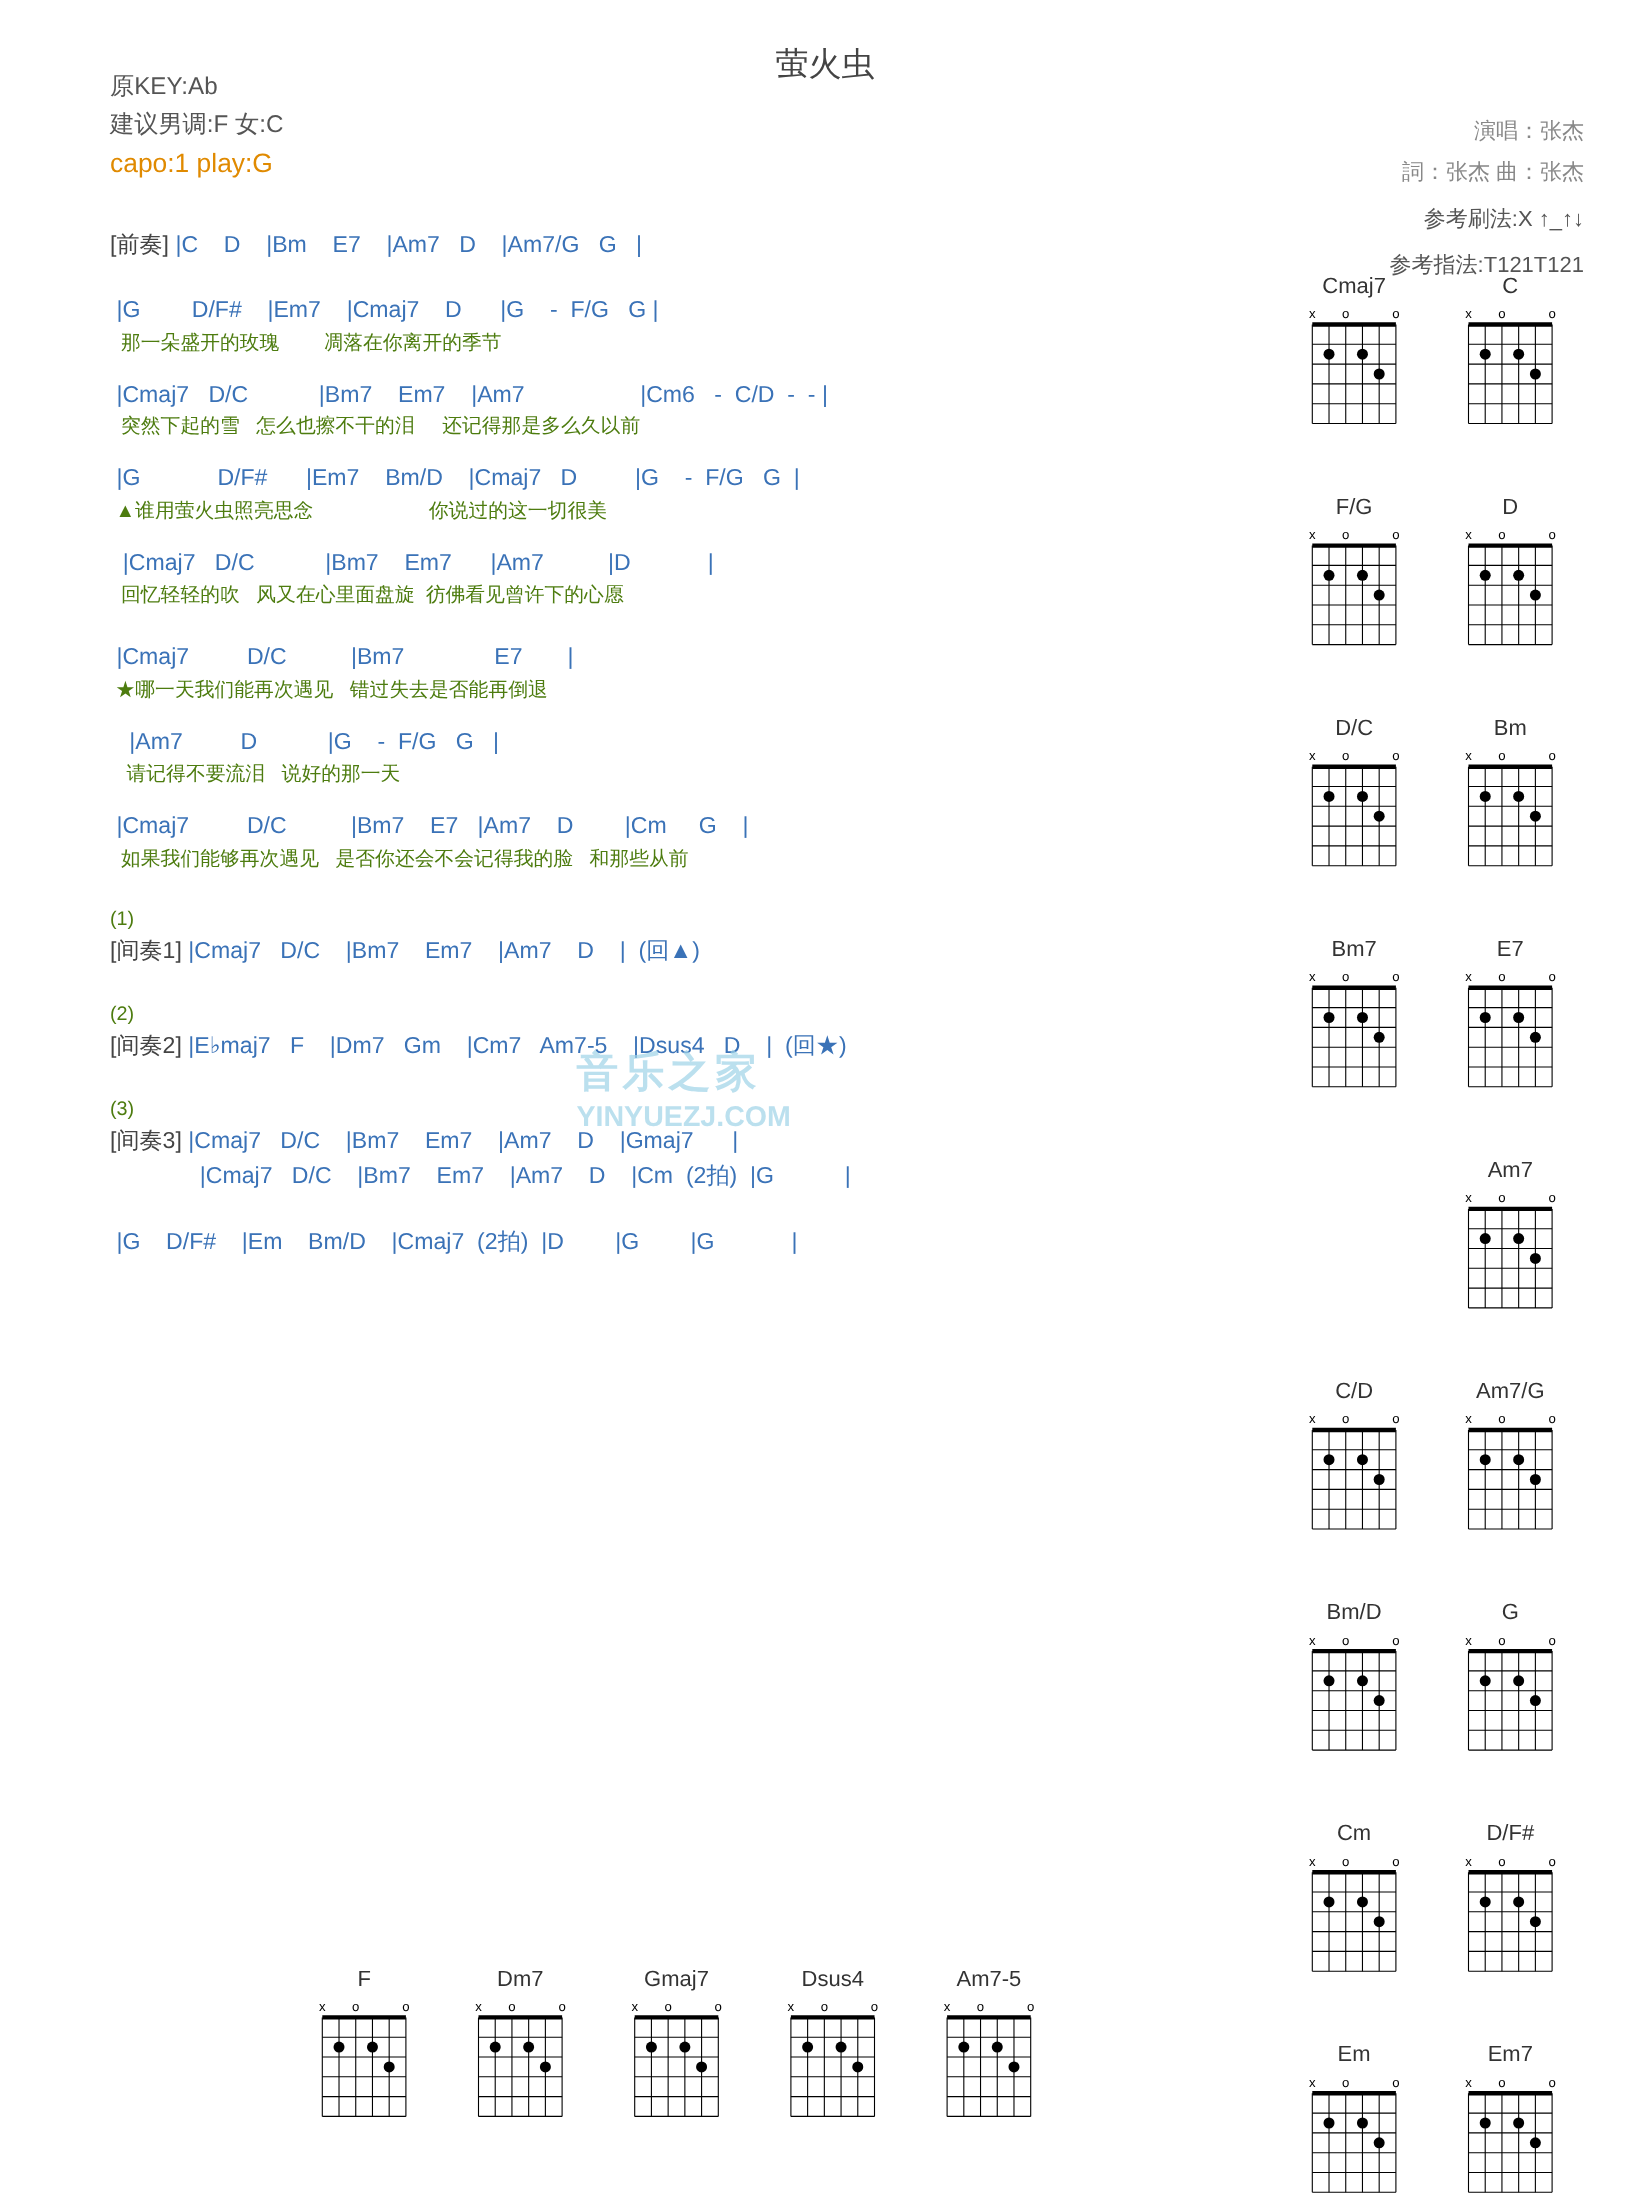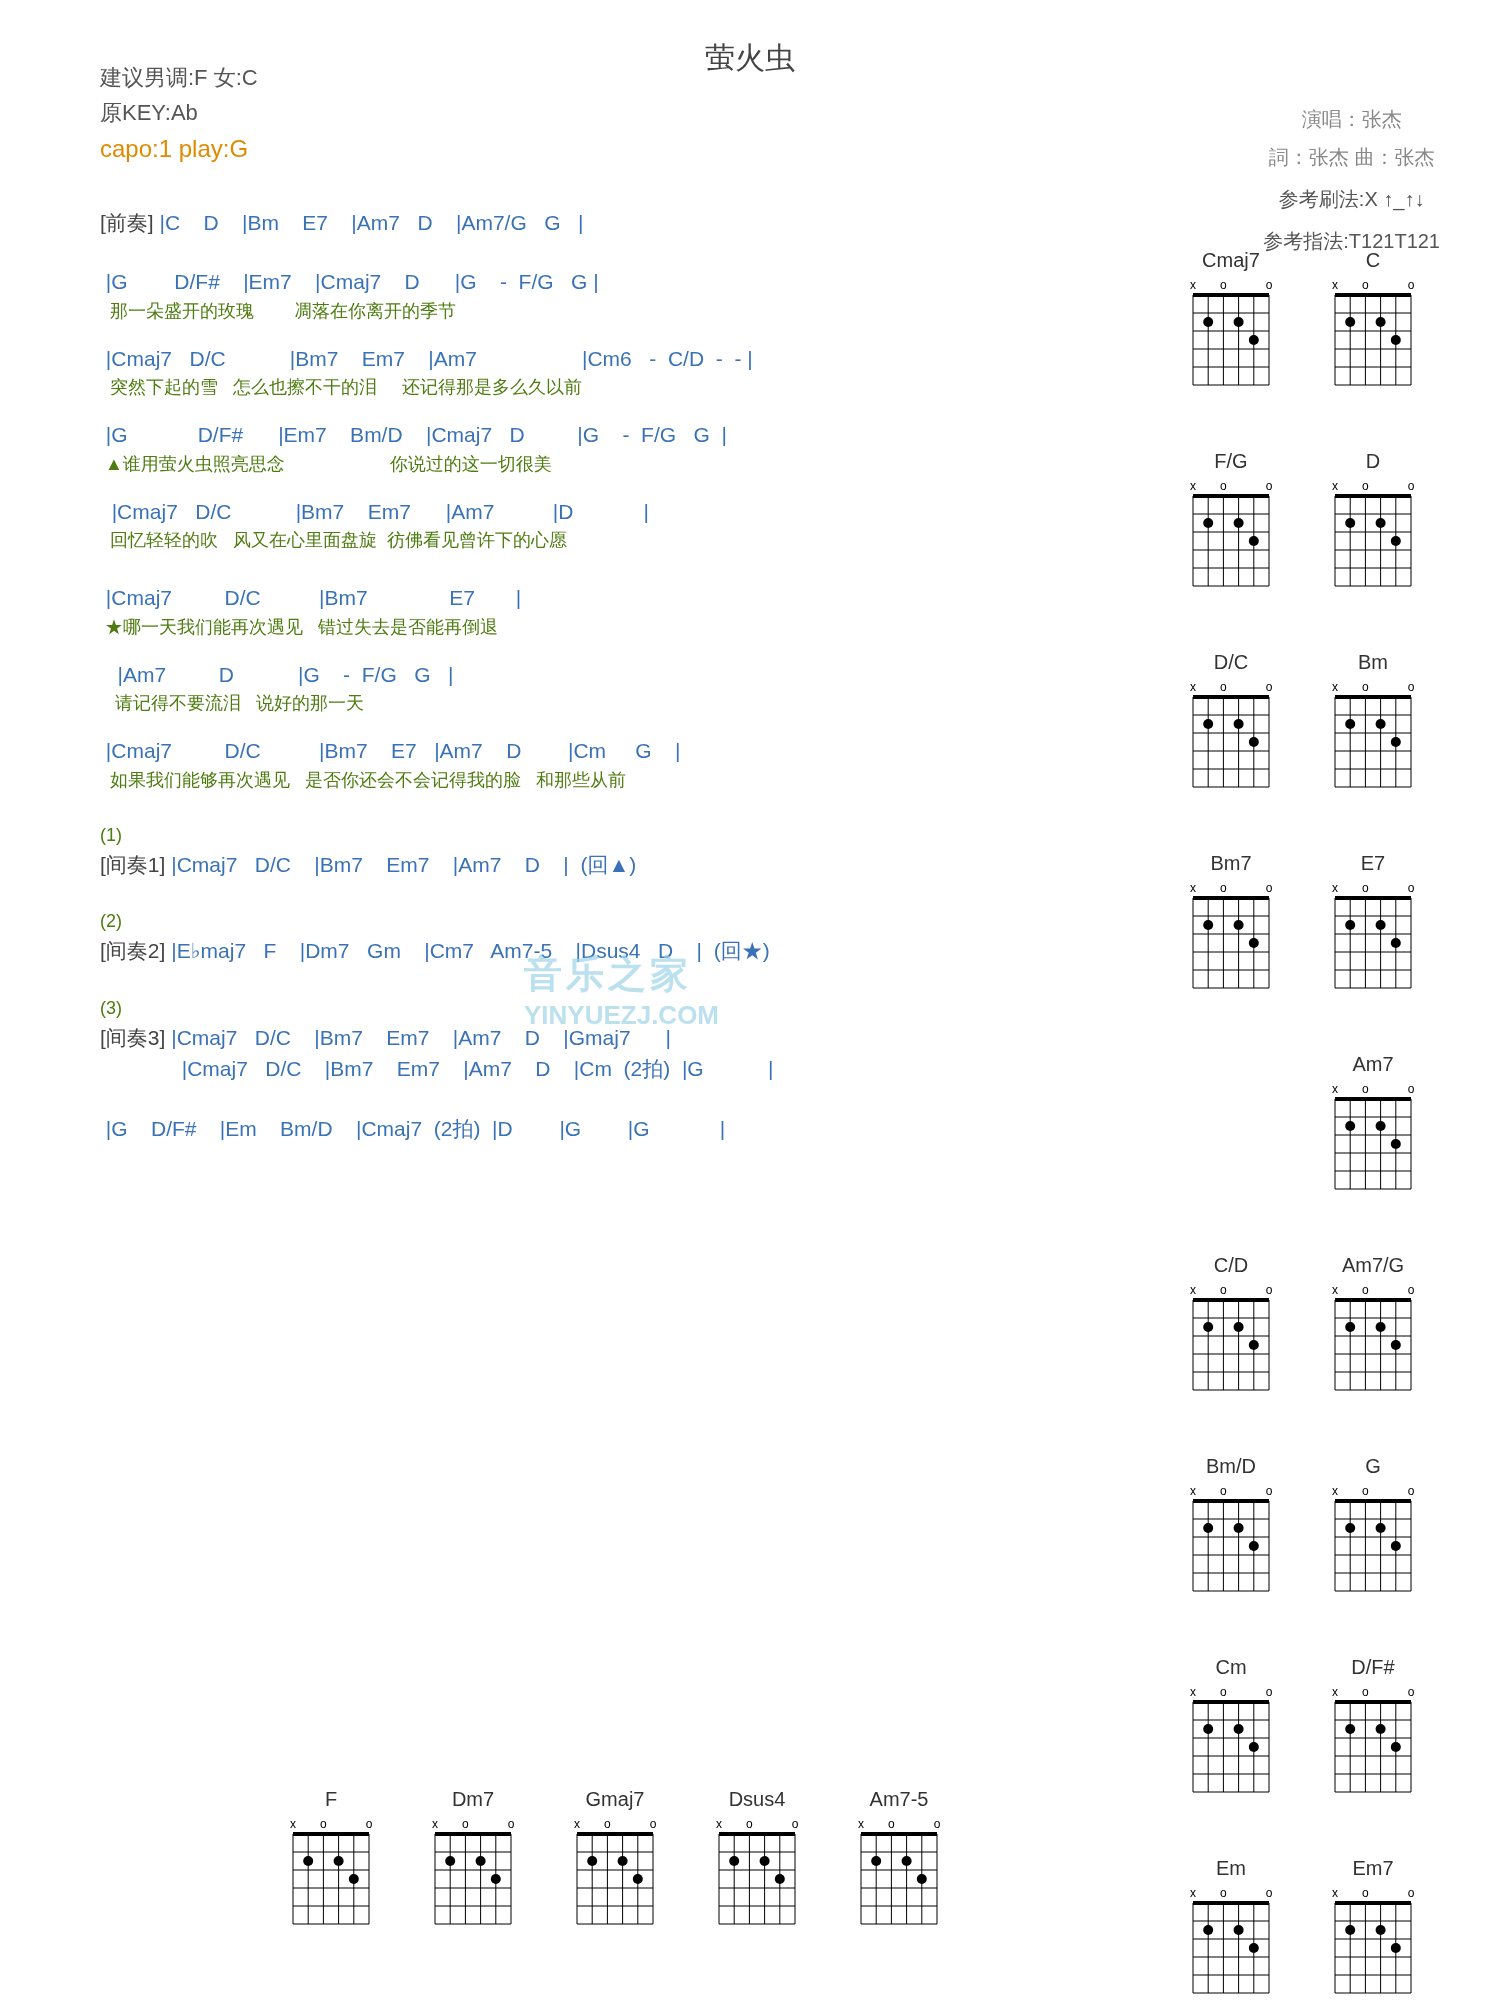--- a/index.html
+++ b/index.html
@@ -30,21 +30,21 @@
     top: 38px;
     left: 50%;
     transform: translateX(-50%);
     font-size: 30px;
     color: #444;
   }
   .meta-right {
     position: absolute;
     top: 100px;
     right: 60px;
-    text-align: center;
+    text-align: right;
     font-size: 20px;
     line-height: 1.9;
     color: #888;
   }
   .meta-right .ref {
     color: #555;
     margin-top: 4px;
   }
 
   
@@ -135,22 +135,22 @@
   <div class="title">萤火虫</div>
 
   <div class="meta-right">
     <div>演唱：张杰</div>
     <div>詞：张杰  曲：张杰</div>
     <div class="ref">参考刷法:X ↑_↑↓</div>
     <div class="ref">参考指法:T121T121</div>
   </div>
 
   <div class="header-left">
+    <div>原KEY:Ab</div>
     <div>建议男调:F 女:C</div>
-    <div>原KEY:Ab</div>
     <div class="capo">capo:1 play:G</div>
   </div>
 
   <div class="body-wrap">
 
     <div class="main">
 
       <div class="stanza">
         <div class="chord-row"><span class="sec">[前奏]</span><span> |C    D    |Bm    E7    |Am7   D    |Am7/G   G   |</span></div>
       </div>

